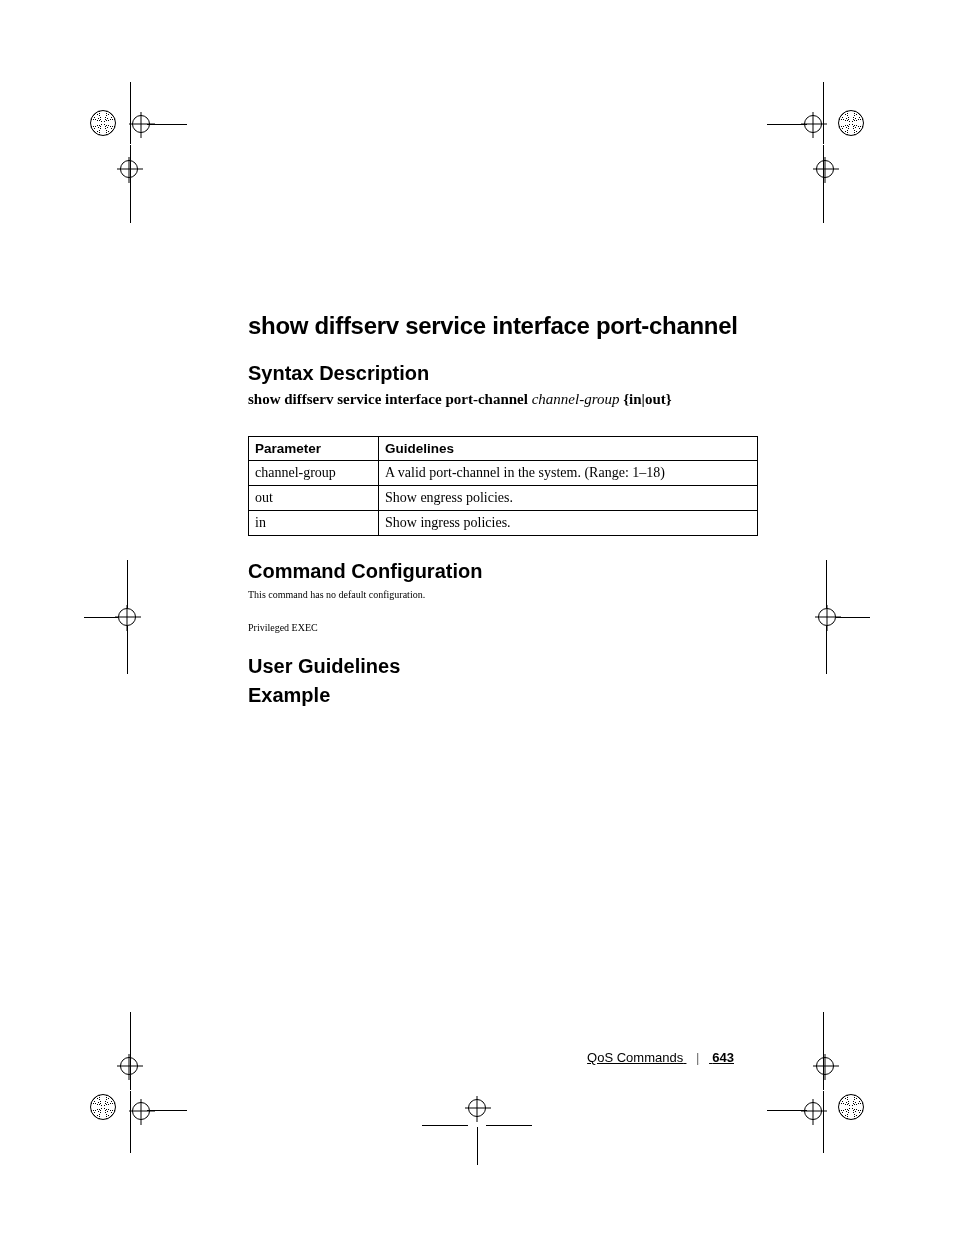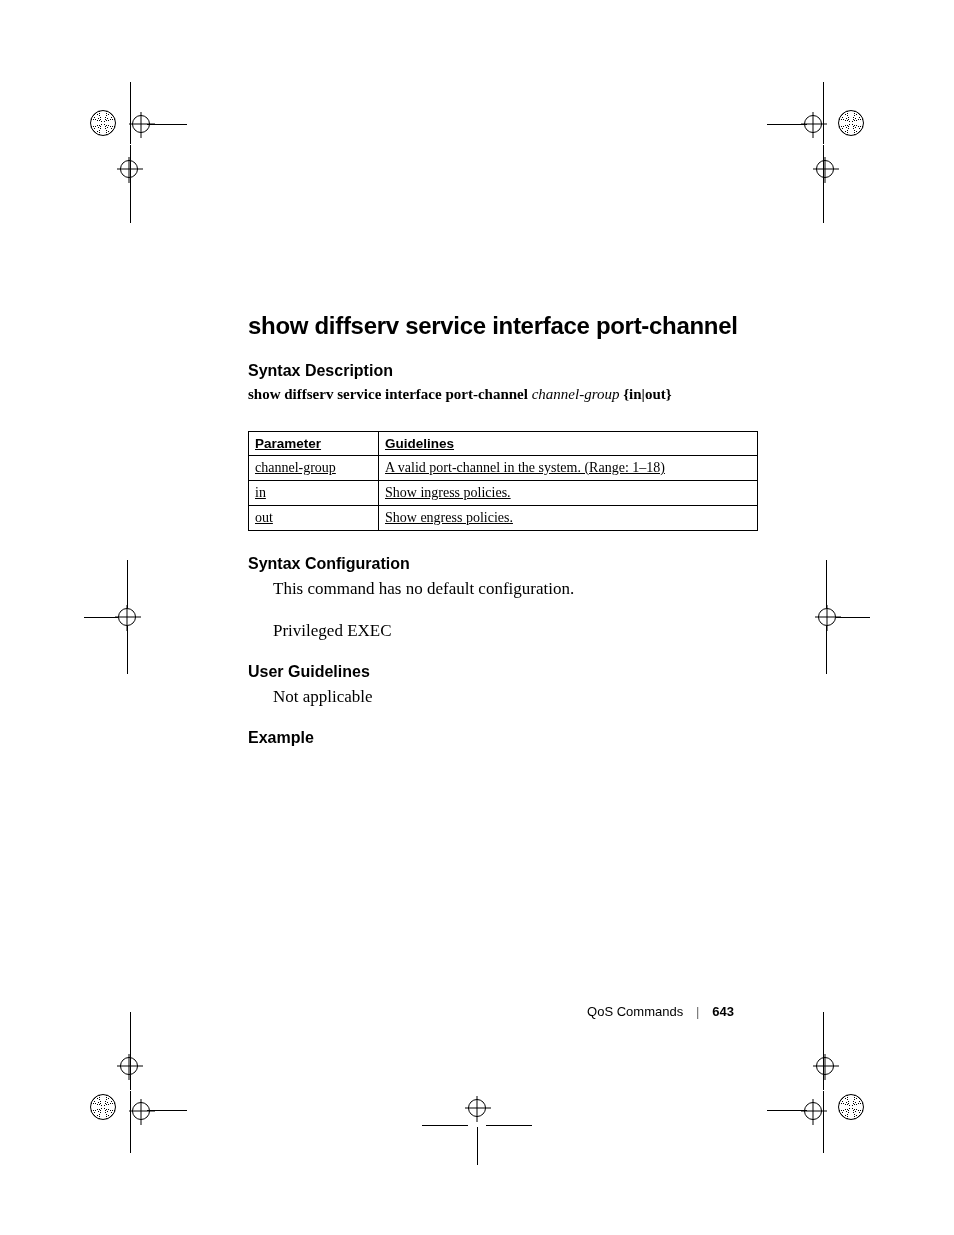--- a/index.html
+++ b/index.html
@@ -20,58 +20,57 @@
     h1 {
       font-family: 'Helvetica Neue', Arial, sans-serif;
       font-weight: 700;
       font-size: 24px;
       margin-bottom: 22px;
       letter-spacing: -0.3px;
     }
     h2 {
       font-family: 'Helvetica Neue', Arial, sans-serif;
       font-weight: 700;
-      font-size: 16px;
+      font-size: 20px;
       margin-bottom: 6px;
     }
     .syntax-line {
       font-size: 15px;
       margin-bottom: 28px;
     }
     .bold { font-weight: 700; }
     .italic { font-style: italic; }
     .section-text {
-      font-size: 17px;
+      font-size: 10px;
       margin-bottom: 22px;
-      margin-left: 25px;
     }
     table {
       border-collapse: collapse;
       width: 100%;
       margin-bottom: 24px;
       margin-top: 8px;
     }
     th, td {
       border: 1px solid #000;
       padding: 4px 6px;
       text-align: left;
       font-size: 14px;
-      text-decoration: underline;
     }
     th {
       font-family: 'Helvetica Neue', Arial, sans-serif;
       font-weight: 700;
       font-size: 13.5px;
     }
     td { font-family: Georgia, 'Times New Roman', serif; font-size: 14px; }
     .footer {
       position: absolute;
       right: 220px;
-      top: 1004px;
+      top: 1050px;
       font-size: 13px;
+      text-decoration: underline;
     }
     .footer-label { font-family: 'Helvetica Neue', Arial, sans-serif; }
     .footer-sep { margin: 0 10px; }
     .footer-page { font-family: 'Helvetica Neue', Arial, sans-serif; font-weight: 700; }
     .crop-mark { position: absolute; pointer-events: none; }
     .corner-circle {
       width: 26px; height: 26px; border: 1px solid #000; border-radius: 50%;
       background: repeating-radial-gradient(circle, #000 0 0.5px, transparent 0.5px 2px);
     }
     .reg-mark { position: absolute; }
@@ -180,37 +179,36 @@
         <th class="t-col-param">Parameter</th>
         <th>Guidelines</th>
       </tr>
     </thead>
     <tbody>
       <tr>
         <td>channel-group</td>
         <td>A valid port-channel in the system. (Range: 1–18)</td>
       </tr>
       <tr>
+        <td>out</td>
+        <td>Show engress policies.</td>
+      </tr>
+      <tr>
         <td>in</td>
         <td>Show ingress policies.</td>
       </tr>
-      <tr>
-        <td>out</td>
-        <td>Show engress policies.</td>
-      </tr>
     </tbody>
   </table>
 
-  <h2>Syntax Configuration</h2>
+  <h2>Command Configuration</h2>
   <p class="section-text">This command has no default configuration.</p>
 
   <p class="section-text">Privileged EXEC</p>
 
   <h2>User Guidelines</h2>
-  <p class="section-text">Not applicable</p>
 
   <h2>Example</h2>
 </div>
 
 <div class="footer">
   <span class="footer-label">QoS Commands</span>
   <span class="footer-sep">|</span>
   <span class="footer-page">643</span>
 </div>
 

